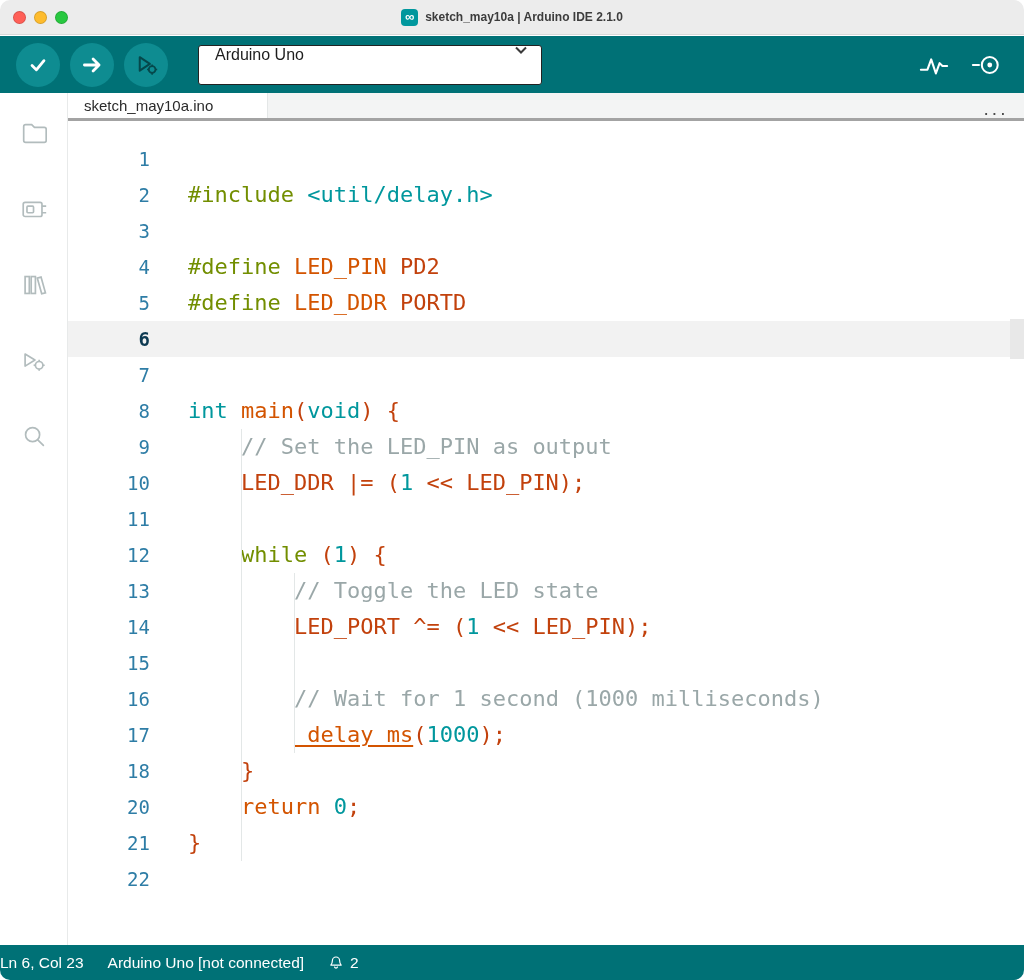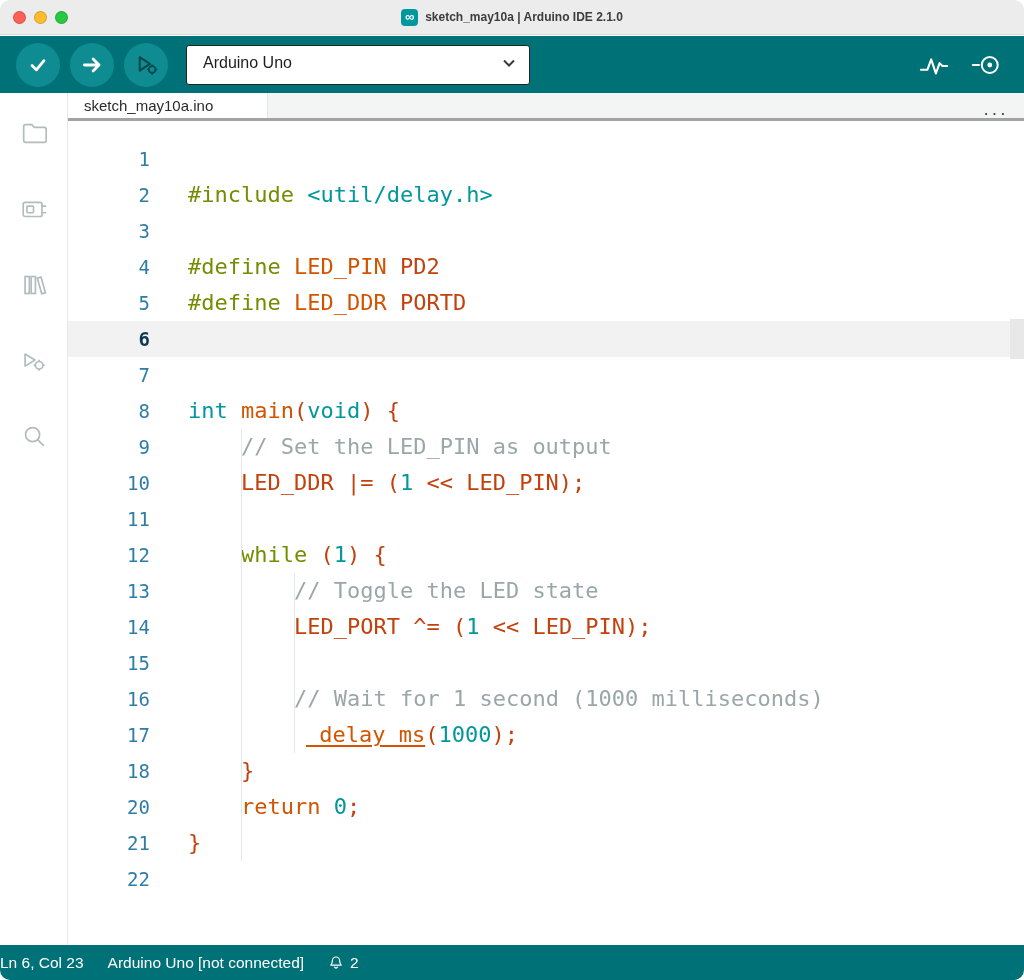--- a/index.html
+++ b/index.html
@@ -12,21 +12,21 @@
   .dot { width:13px; height:13px; border-radius:50%; border:0.5px solid rgba(0,0,0,0.15); }
   .dot.red { background:#ff5f57; } .dot.yellow { background:#febc2e; } .dot.green { background:#28c840; }
   .titlewrap { display:flex; align-items:center; gap:7px; }
   .app-icon { width:17px; height:17px; border-radius:4px; background:#00979D; color:#fff; font-size:13px; font-weight:bold; line-height:16px; text-align:center; }
   .title-text { font-size:12px; font-weight:600; color:#3c3c3c; }
 
   
   .toolbar { position:absolute; top:36px; left:0; right:0; height:57px; background:#007176; display:flex; align-items:center; }
   .tb-btn { width:44px; height:44px; border-radius:50%; background:#0E8C91; display:flex; align-items:center; justify-content:center; flex:none; cursor:pointer; }
   .tb-btn.first { margin-left:16px; } .tb-btn + .tb-btn { margin-left:10px; }
-  .board-select { margin-left:18px; width:344px; height:40px; background:#fff; border:1.5px solid #222; border-radius:3px; display:flex; align-items:center; padding:0 14px 4px 16px; cursor:pointer; }
+  .board-select { margin-left:30px; width:344px; height:40px; background:#fff; border:1.5px solid #222; border-radius:3px; display:flex; padding:0 14px 4px 16px; cursor:pointer; }
   .board-select .label { font-size:16px; color:#1d1d1d; flex:1; }
   .tb-right { margin-left:auto; display:flex; align-items:center; gap:16px; padding-right:20px; }
   .tb-icon-btn { width:36px; height:36px; display:flex; align-items:center; justify-content:center; cursor:pointer; }
 
   
   .sidebar { position:absolute; top:93px; left:0; bottom:35px; width:68px; background:#fff; border-right:1px solid #e8eaea; padding-top:2px; }
   .side-item { height:76px; display:flex; align-items:center; justify-content:center; cursor:pointer; }
   .side-item svg { stroke:#b2bcbd; fill:none; stroke-width:1.8; }
 
   
@@ -39,21 +39,21 @@
   .editor { position:absolute; top:133px; left:68px; right:0; bottom:35px; background:#fff; overflow:hidden; font-family:"DejaVu Sans Mono", monospace; font-size:22px; }
   .lines { position:relative; padding-top:8px; }
   .line { display:flex; height:36px; line-height:36px; }
   .line.active { background:#f2f2f2; }
   .ln { flex:none; width:82px; text-align:right; color:#2e7da6; font-size:19px; user-select:none; }
   .line.active .ln { color:#0d3a52; font-weight:700; }
   .code { padding-left:38px; white-space:pre; color:#434F54; }
   .s-g { color:#728E00; }                 
   .s-t { color:#00979D; }                 
   .s-o { color:#D35400; }                 
-  .s-ou { color:#D35400; text-decoration:underline; text-underline-offset:3px;padding-left:12px; }
+  .s-ou { color:#D35400; text-decoration:underline; text-underline-offset:3px; }
   .s-c { color:#9AA7A8; }                 
   .s-d { color:#c2410c; }                 
   .guide { position:absolute; width:1px; background:#e3e7e7; pointer-events:none; }
   .guide-1 { left:calc(120px + 4ch); top:296px; height:432px; }
   .guide-2 { left:calc(120px + 8ch); top:440px; height:180px; }
   .scroll-track { position:absolute; top:0; right:0; bottom:0; width:14px; background:#fff; }
   .overview-marker { position:absolute; top:186px; right:0; width:14px; height:40px; background:#e8e8e8; }
 
   
   .statusbar { position:absolute; left:0; right:0; bottom:0; height:35px; background:#007176; color:#fff; display:flex; align-items:center; justify-content:flex-start; gap:24px; padding-right:58px; font-size:15.5px; }

